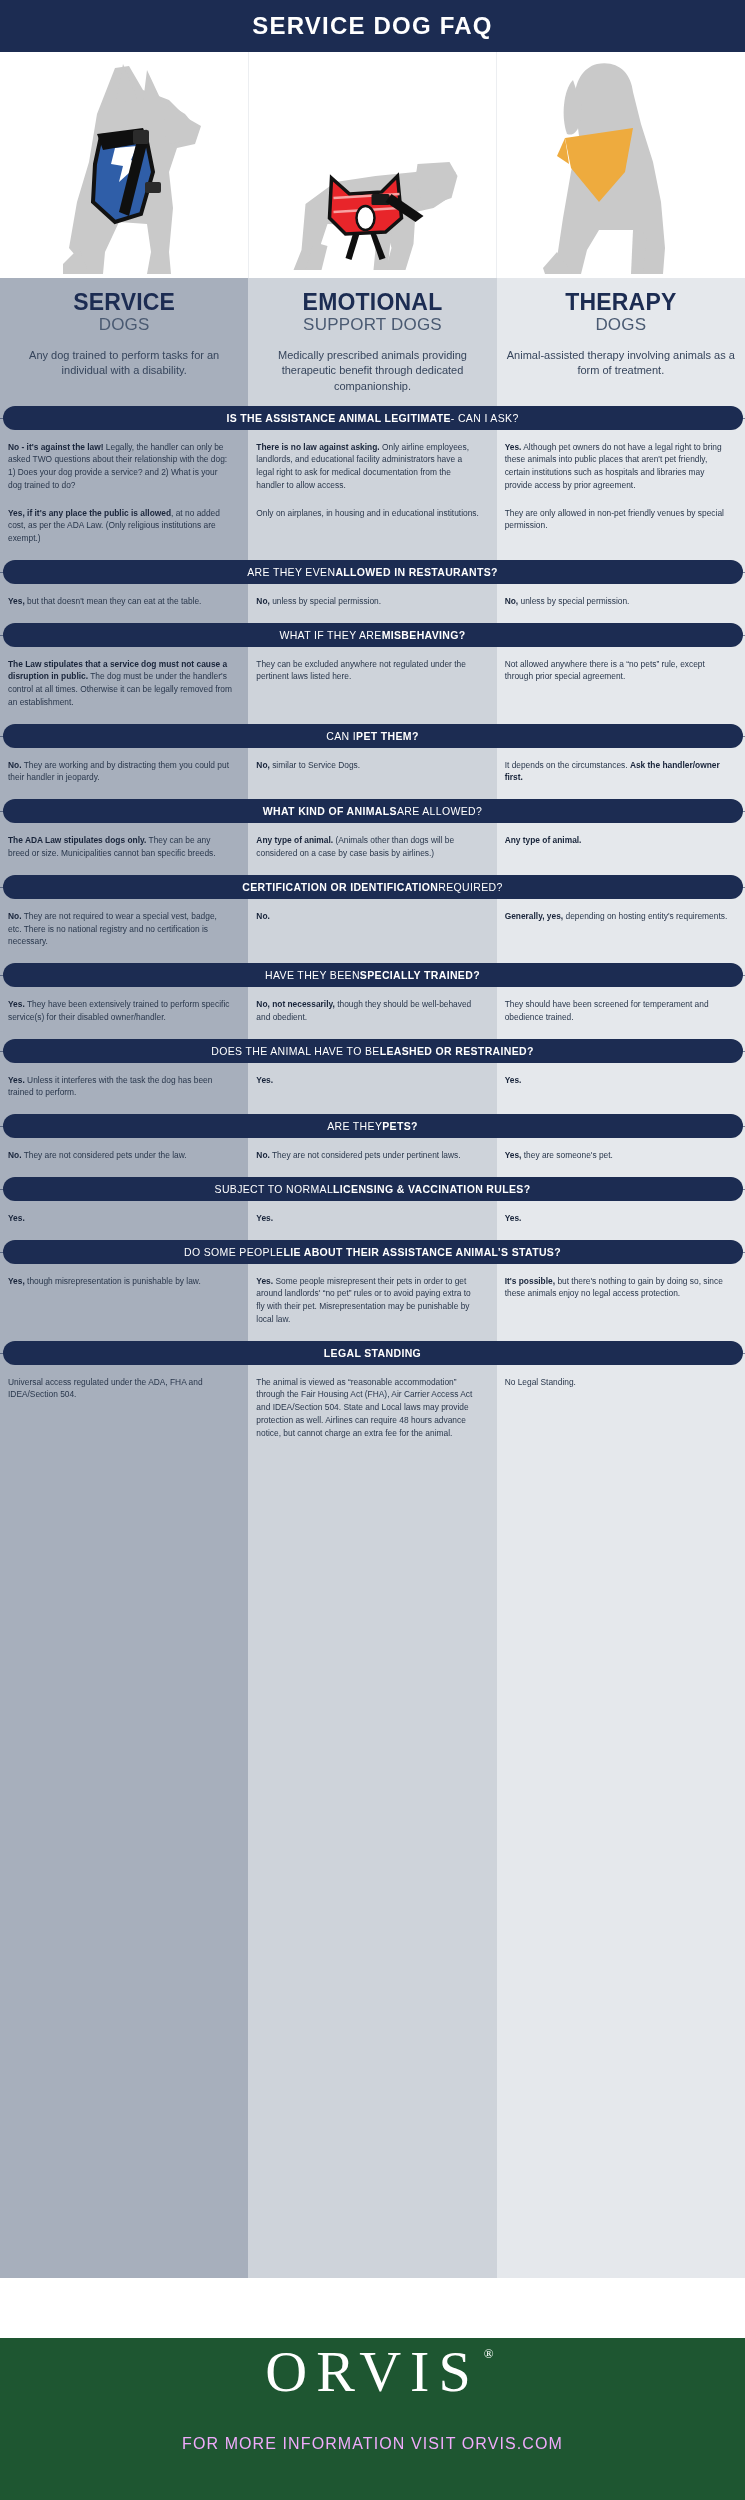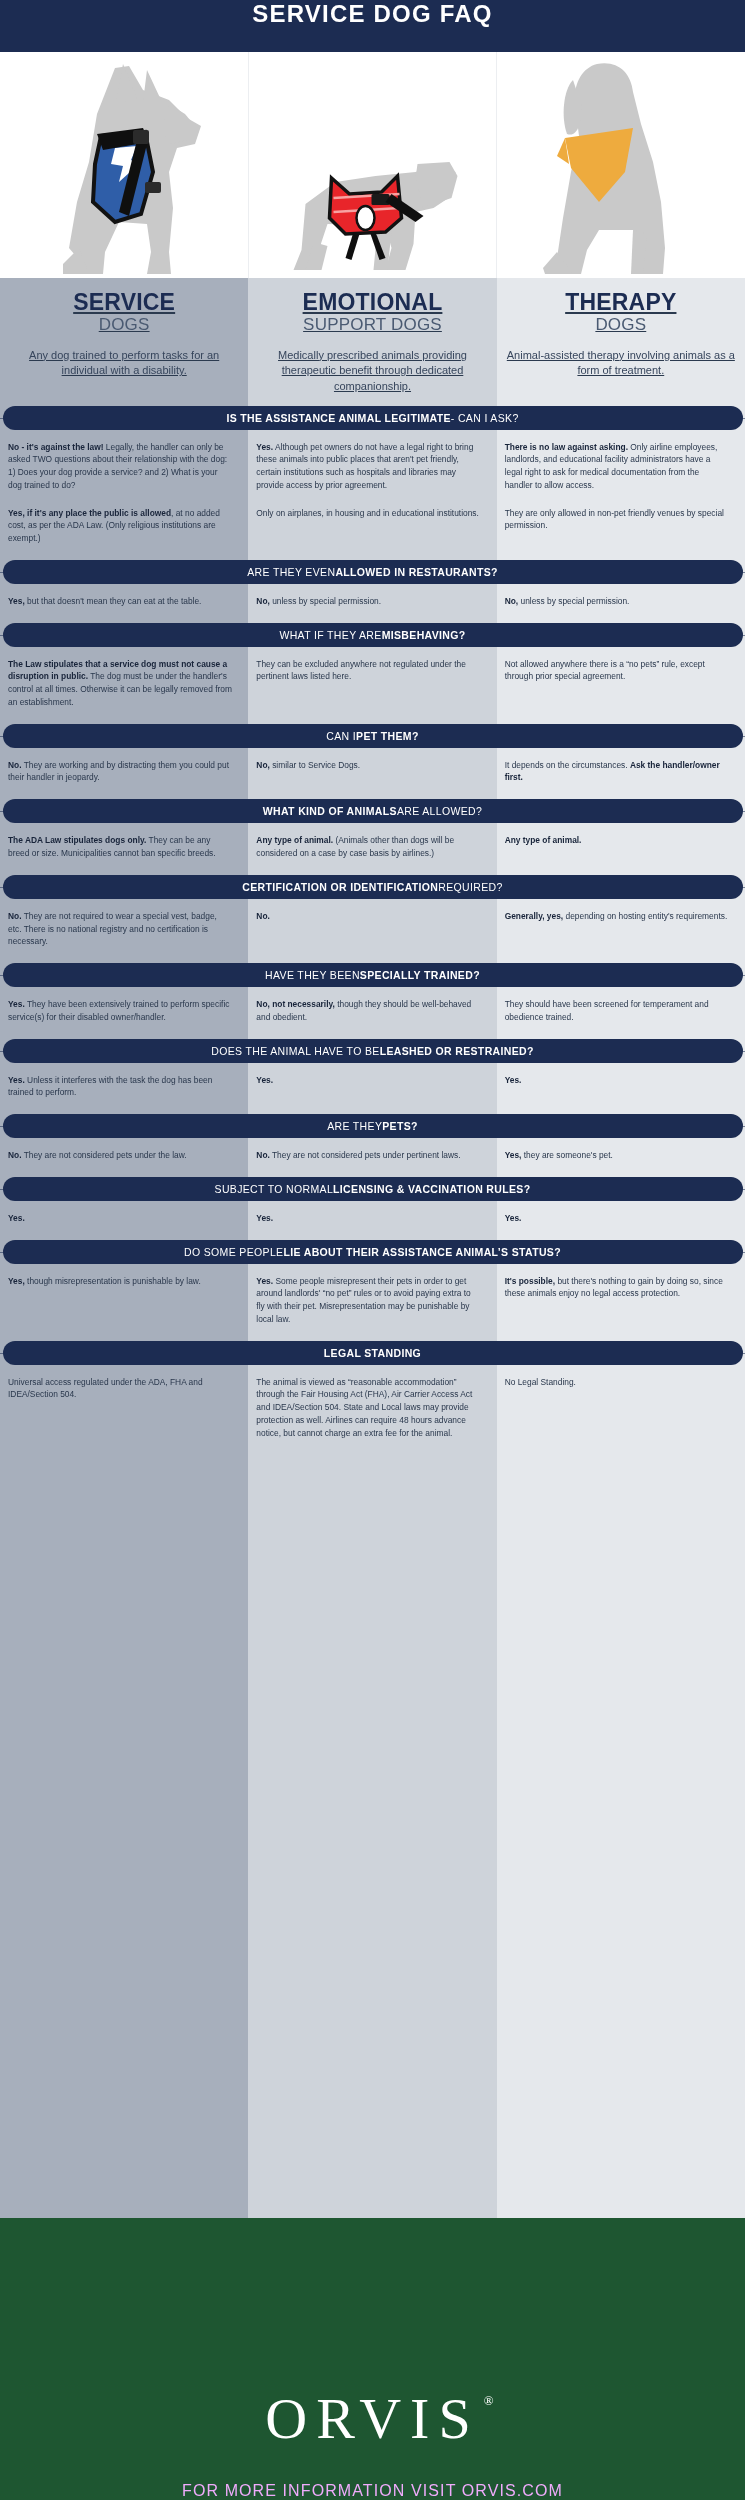--- a/index.html
+++ b/index.html
@@ -8,21 +8,21 @@
     width:745px; height:2500px;
     font-family:"Liberation Sans", sans-serif;
     color:#2b3a4f;
     position:relative;
     overflow:hidden;
   }
 
   
   .titlebar {
     height:52px; background:#1c2c52;
-    display:flex; align-items:flex-start; justify-content:center;
+    display:flex; align-items:center; justify-content:center;
   }
   .titlebar h1 {
     color:#ffffff; font-size:24px; font-weight:bold;
     letter-spacing:1.2px;
   }
 
   
   .hero {
     height:226px; display:flex; background:#ffffff;
     position:relative;
@@ -42,21 +42,21 @@
   .col-bg.c2 { background:#ced3da; }
   .col-bg.c3 { background:#e5e8ec; }
 
   .content {
     position:absolute; top:278px; left:0; right:0;
     z-index:2;
   }
 
   
   .heads { display:flex; padding-top:12px; }
-  .head-cell { flex:1 1 0; text-align:center; padding:0 10px;text-decoration:underline; }
+  .head-cell { flex:1 1 0; text-align:center; padding:0 10px; }
   .head-cell .big {
     font-size:23px; font-weight:bold; color:#1c2c52;
     letter-spacing:0.2px; line-height:1.05;
   }
   .head-cell .sub {
     font-size:17px; color:#4a5a72; line-height:1.15; margin-top:1px;
     letter-spacing:0.2px;
     text-align:center;
   }
   .head-cell .desc {
@@ -89,23 +89,23 @@
   .row { display:flex; padding:11px 0 4px 0; }
   .cell { flex:1 1 0; padding:0 16px 0 8px; }
   .cell p {
     font-size:8.4px; line-height:1.52; color:#29374c;
   }
   .cell p b { font-weight:bold; color:#18243a; }
 
   
   .footer {
     position:absolute; left:0; right:0; bottom:0;
-    height:282px; background:#1e5631;
+    height:162px; background:#1e5631;
     display:flex; flex-direction:column;
-    align-items:center; justify-content:flex-end;
+    align-items:center; justify-content:flex-start;
     z-index:3;
   }
   .footer .logo {
     color:#ffffff; font-family:"Liberation Serif", serif;
     font-size:58px; font-weight:normal; letter-spacing:9px;
     position:relative; margin-bottom:30px;
   }
   .footer .logo .reg {
     font-size:13px; position:absolute; top:8px; right:-14px;
     letter-spacing:0;
@@ -214,24 +214,24 @@
         <div class="pill">
           <b>IS THE ASSISTANCE ANIMAL LEGITIMATE</b>
           <span class="light"> - CAN I ASK?</span>
         </div>
       </div>
       <div class="row">
         <div class="cell">
           <p><b>No - it's against the law!</b><span> Legally, the handler can only be asked TWO questions about their relationship with the dog: 1) Does your dog provide a service? and 2) What is your dog trained to do?</span></p>
         </div>
         <div class="cell">
+          <p><b>There is no law against asking.</b><span> Only airline employees, landlords, and educational facility administrators have a legal right to ask for medical documentation from the handler to allow access.</span></p>
+        </div>
+        <div class="cell">
           <p><b>Yes.</b><span> Although pet owners do not have a legal right to bring these animals into public places that aren't pet friendly, certain institutions such as hospitals and libraries may provide access by prior agreement.</span></p>
-        </div>
-        <div class="cell">
-          <p><b>There is no law against asking.</b><span> Only airline employees, landlords, and educational facility administrators have a legal right to ask for medical documentation from the handler to allow access.</span></p>
         </div>
       </div>
       <div class="row">
         <div class="cell">
           <p><b>Yes, if it's any place the public is allowed</b><span>, at no added cost, as per the ADA Law. (Only religious institutions are exempt.)</span></p>
         </div>
         <div class="cell">
           <p><b></b><span>Only on airplanes, in housing and in educational institutions.</span></p>
         </div>
         <div class="cell">

